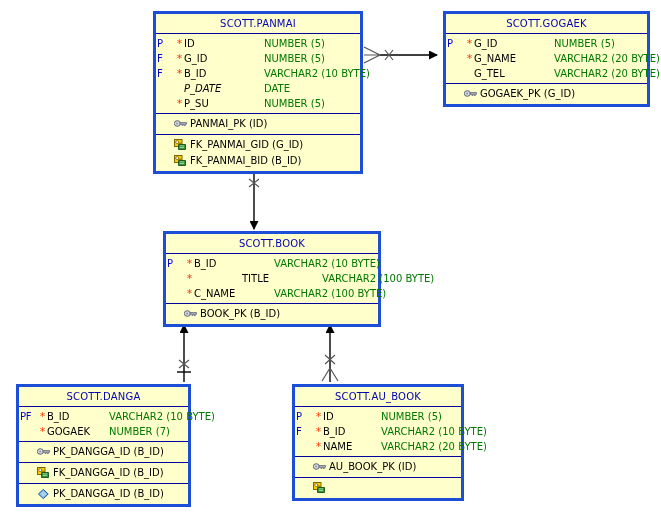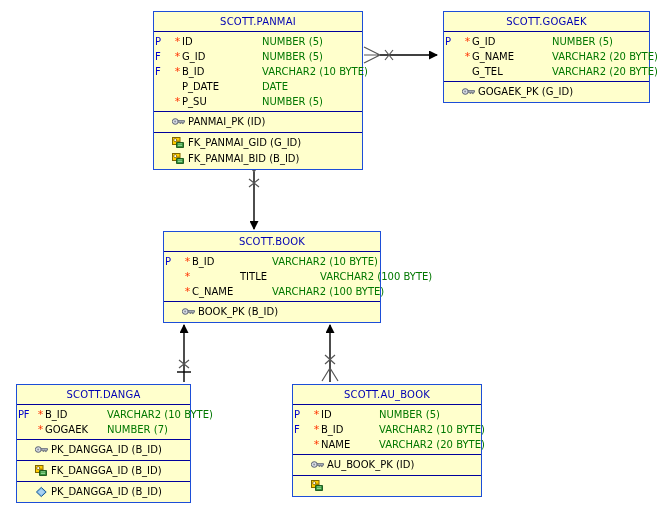--- a/index.html
+++ b/index.html
@@ -27,21 +27,21 @@
     position: absolute;
     left: 0; top: 0;
     width: 661px;
     height: 517px;
     pointer-events: none;
   }
 
   .entity {
     position: absolute;
     background: #ffffcc;
-    border: 1px solid #1d4ed8;
+    border: 3px solid #1d4ed8;
     box-sizing: border-box;
     z-index: 5;
   }
 
   .entity-title {
     text-align: center;
     color: #0000b4;
     font-size: 10px;
     line-height: 11px;
     padding: 4px 2px 4px 2px;
@@ -166,21 +166,21 @@
           </div>
           <div class="attr-row">
             <span class="col-key">F</span>
             <span class="col-req">*</span>
             <span class="col-name" style="width: 74px; flex: 0 0 74px;">B_ID</span>
             <span class="col-type">VARCHAR2 (10 BYTE)</span>
           </div>
           <div class="attr-row">
             <span class="col-key"></span>
             <span class="col-req"></span>
-            <span class="col-name" style="width: 74px; flex: 0 0 74px;">P_DATE</span>
+            <span class="col-name" style="width: 74px; flex: 0 0 74px; font-style: italic;">P_DATE</span>
             <span class="col-type">DATE</span>
           </div>
           <div class="attr-row">
             <span class="col-key"></span>
             <span class="col-req">*</span>
             <span class="col-name" style="width: 74px; flex: 0 0 74px;">P_SU</span>
             <span class="col-type">NUMBER (5)</span>
           </div>
         </div>
         <div class="section">
@@ -339,21 +339,21 @@
             <span class="ico">
               <svg width="13" height="12" viewBox="0 0 13 12">
                 <path d="M6.3,1.4 L11.2,6 L6.3,10.6 L1.4,6 Z" fill="#79b7e8" stroke="#1f5b92" stroke-width="1"></path>
                 <path d="M6.3,2.9 L9.6,6 L6.3,9.1 L3,6 Z" fill="#a9d2f2" stroke="none"></path>
               </svg>
             </span>
             <span class="kname">PK_DANGGA_ID (B_ID)</span>
           </div>
         </div>
       </div>
-      <div class="entity" style="left: 292px; top: 384px; width: 190px;">
+      <div class="entity" style="left: 292px; top: 384px; width: 172px;">
         <div class="entity-title">SCOTT.AU_BOOK</div>
         <div class="section">
           <div class="attr-row">
             <span class="col-key">P</span>
             <span class="col-req">*</span>
             <span class="col-name" style="width: 52px; flex: 0 0 52px;">ID</span>
             <span class="col-type">NUMBER (5)</span>
           </div>
           <div class="attr-row">
             <span class="col-key">F</span>

